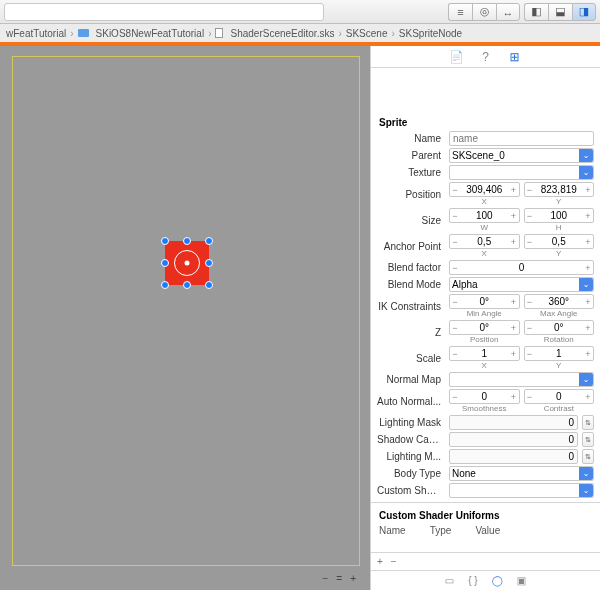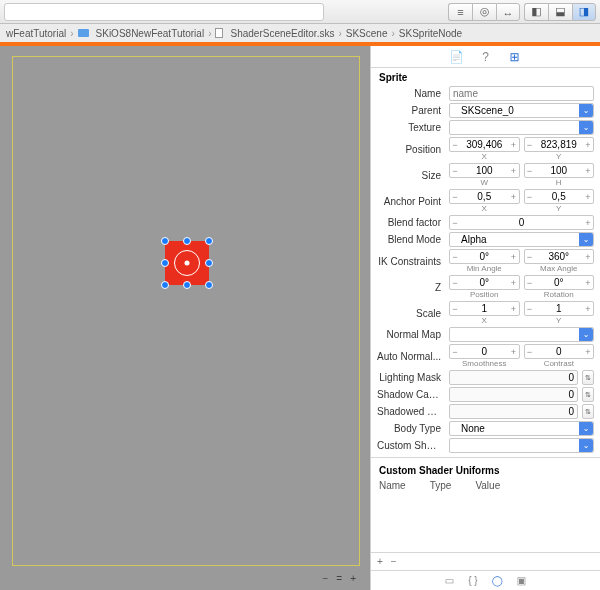--- a/index.html
+++ b/index.html
@@ -26,26 +26,26 @@
 .ring::after{content:"";position:absolute;left:50%;top:50%;width:5px;height:5px;background:#fff;border-radius:50%;transform:translate(-50%,-50%);}
 .h{position:absolute;width:8px;height:8px;background:#1a7bff;border:1px solid #fff;border-radius:50%;}
 .h.tl{left:-4px;top:-4px;} .h.tr{right:-4px;top:-4px;} .h.bl{left:-4px;bottom:-4px;} .h.br{right:-4px;bottom:-4px;}
 .h.tm{left:50%;top:-4px;transform:translateX(-50%);} .h.bm{left:50%;bottom:-4px;transform:translateX(-50%);}
 .h.ml{left:-4px;top:50%;transform:translateY(-50%);} .h.mr{right:-4px;top:50%;transform:translateY(-50%);}
 .canvas-foot{position:absolute;bottom:6px;right:14px;display:flex;gap:8px;font-size:14px;color:#444;}
 .inspector{flex:1;background:#fff;border-left:1px solid #d0d0d0;display:flex;flex-direction:column;}
 .insp-tabs{height:22px;border-bottom:1px solid #d6d6d6;display:flex;justify-content:center;align-items:center;gap:14px;}
 .insp-tabs span{font-size:12px;color:#888;width:15px;text-align:center;}
 .insp-tabs span.active{color:#2a6fd6;}
-.insp-body{flex:1;overflow:hidden;}
+.insp-body{flex:1;overflow:hidden;margin-top:45px;}
 .sect-h{font-weight:600;padding:4px 8px 2px;font-size:10px;}
 .row{display:flex;align-items:center;padding:1px 6px;gap:4px;}
 .lbl{flex:0 0 68px;text-align:right;font-size:10px;color:#333;padding-right:4px;white-space:nowrap;overflow:hidden;text-overflow:ellipsis;}
 .fld{flex:1;height:15px;border:1px solid #c8c8c8;border-radius:2px;background:#fff;font-size:10px;padding:0 3px;display:flex;align-items:center;color:#555;}
-.dd{flex:1;height:15px;border:1px solid #c8c8c8;border-radius:2px;background:#fff;display:flex;align-items:center;padding:0 11px;font-size:10px;position:relative;}
+.dd{flex:1;height:15px;border:1px solid #c8c8c8;border-radius:2px;background:#fff;display:flex;align-items:center;padding:0 2px;font-size:10px;position:relative;}
 .dd .cap{position:absolute;right:0;top:0;width:14px;height:100%;background:#4a87ea;border-radius:0 2px 2px 0;color:#fff;display:flex;align-items:center;justify-content:center;font-size:8px;}
 .pair{flex:1;display:flex;gap:4px;}
 .step{flex:1;}
 .step .sf{height:15px;border:1px solid #c8c8c8;border-radius:2px;display:flex;align-items:center;background:#fff;}
 .step .sc{width:10px;text-align:center;font-size:9px;color:#888;}
 .step .sv{flex:1;text-align:center;font-size:10px;}
 .step .sl{text-align:center;font-size:8px;color:#888;margin-top:0px;line-height:9px;}
 .colorwell{flex:1;height:15px;border:1px solid #b5b5b5;border-radius:2px;background:linear-gradient(#f03a24,#c82814);}
 .maskrow{display:flex;align-items:center;padding:1px 6px;gap:4px;}
 .maskfld{flex:1;height:15px;border:1px solid #c8c8c8;border-radius:2px;background:#fafafa;display:flex;align-items:center;justify-content:flex-end;padding:0 3px;font-size:10px;}
@@ -331,21 +331,21 @@
           <div class="stepcap">⇅</div>
         </div>
       <div class="maskrow">
           <div class="lbl">Shadow Cast...</div>
         <div class="maskfld">
             <span>0</span>
           </div>
           <div class="stepcap">⇅</div>
         </div>
       <div class="maskrow">
-          <div class="lbl">Shadowed M...</div>
+          <div class="lbl">Lighting M...</div>
         <div class="maskfld">
             <span>0</span>
           </div>
           <div class="stepcap">⇅</div>
         </div>
 
       <div class="row">
           <div class="lbl">Body Type</div>
         <div class="dd">
             <span>None</span>

